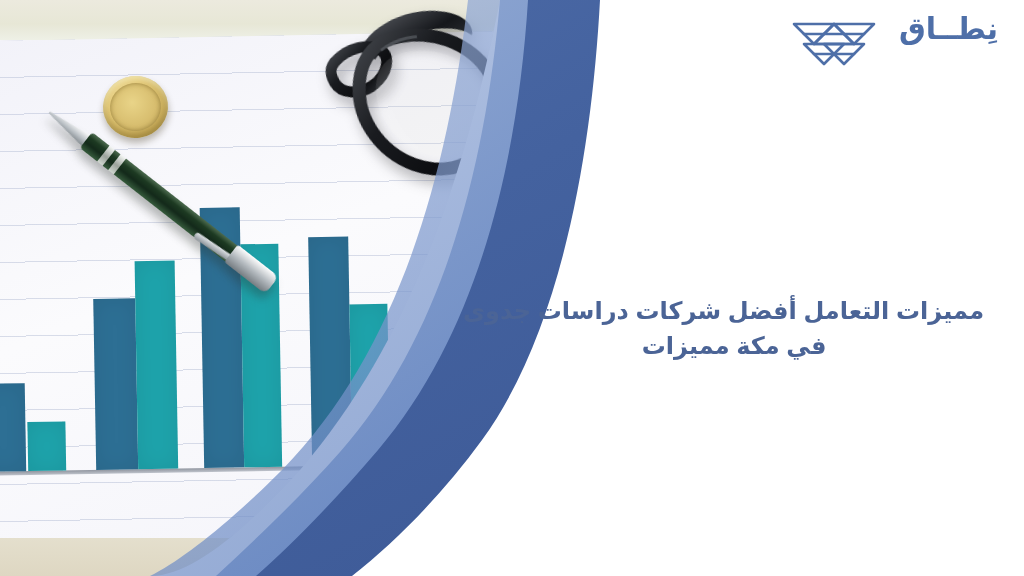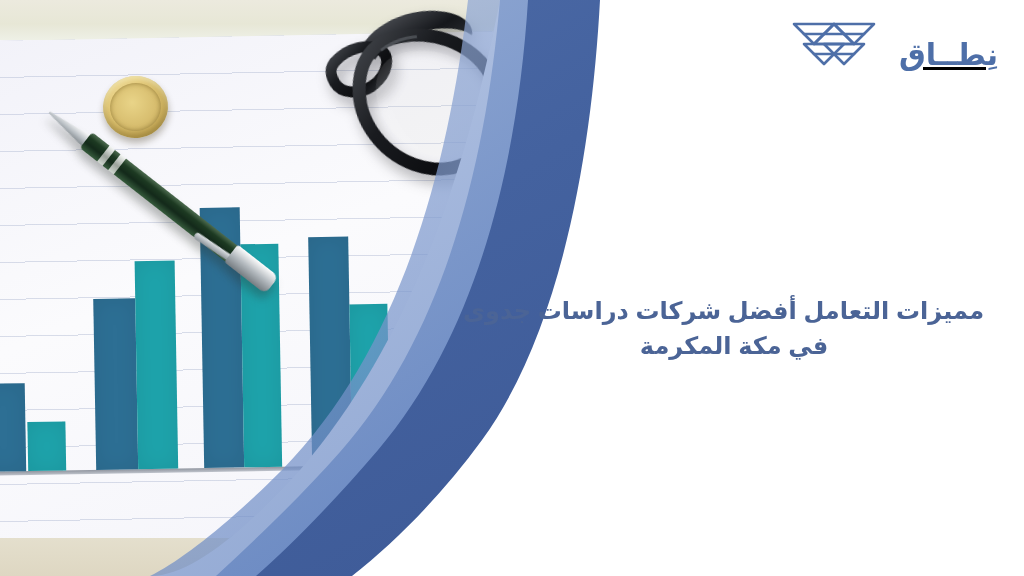--- a/index.html
+++ b/index.html
@@ -139,23 +139,22 @@
     transform:rotate(-12deg);
     filter:drop-shadow(3px 9px 7px rgba(30,30,35,.35));
   }
 
   
   .swoosh{ position:absolute; left:0; top:0; width:1024px; height:576px; }
 
   
   .logo{
     position:absolute; right:26px; top:14px;
-    display:flex; align-items:flex-end; gap:23px;
+    display:flex; align-items:flex-start; gap:23px;
     direction:rtl;
-    text-decoration:underline;
   }
   .logo-word{
     font-size:30px; font-weight:700; color:#4e6fa8;
     letter-spacing:0; line-height:1; white-space:nowrap;
   }
   .logo-mark{ display:block; }
 
   .headline{
     position:absolute;
     right:40px; top:278px; width:500px;
@@ -282,16 +281,16 @@
 
         <path d="M32,50 L52,30 L52,50 Z" stroke-width="0"></path>
         <path d="M22,40 L42,40"></path>
         <path d="M42,40 L62,40"></path>
       </g>
     </svg>
   </div>
 
   <h1 class="headline">
     <span class="ln">مميزات التعامل أفضل شركات دراسات جدوى</span>
-    <span class="ln">في مكة المكرمة</span>
+    <span class="ln">في مكة مميزات</span>
   </h1>
 
 </div>
 
 </body></html>

